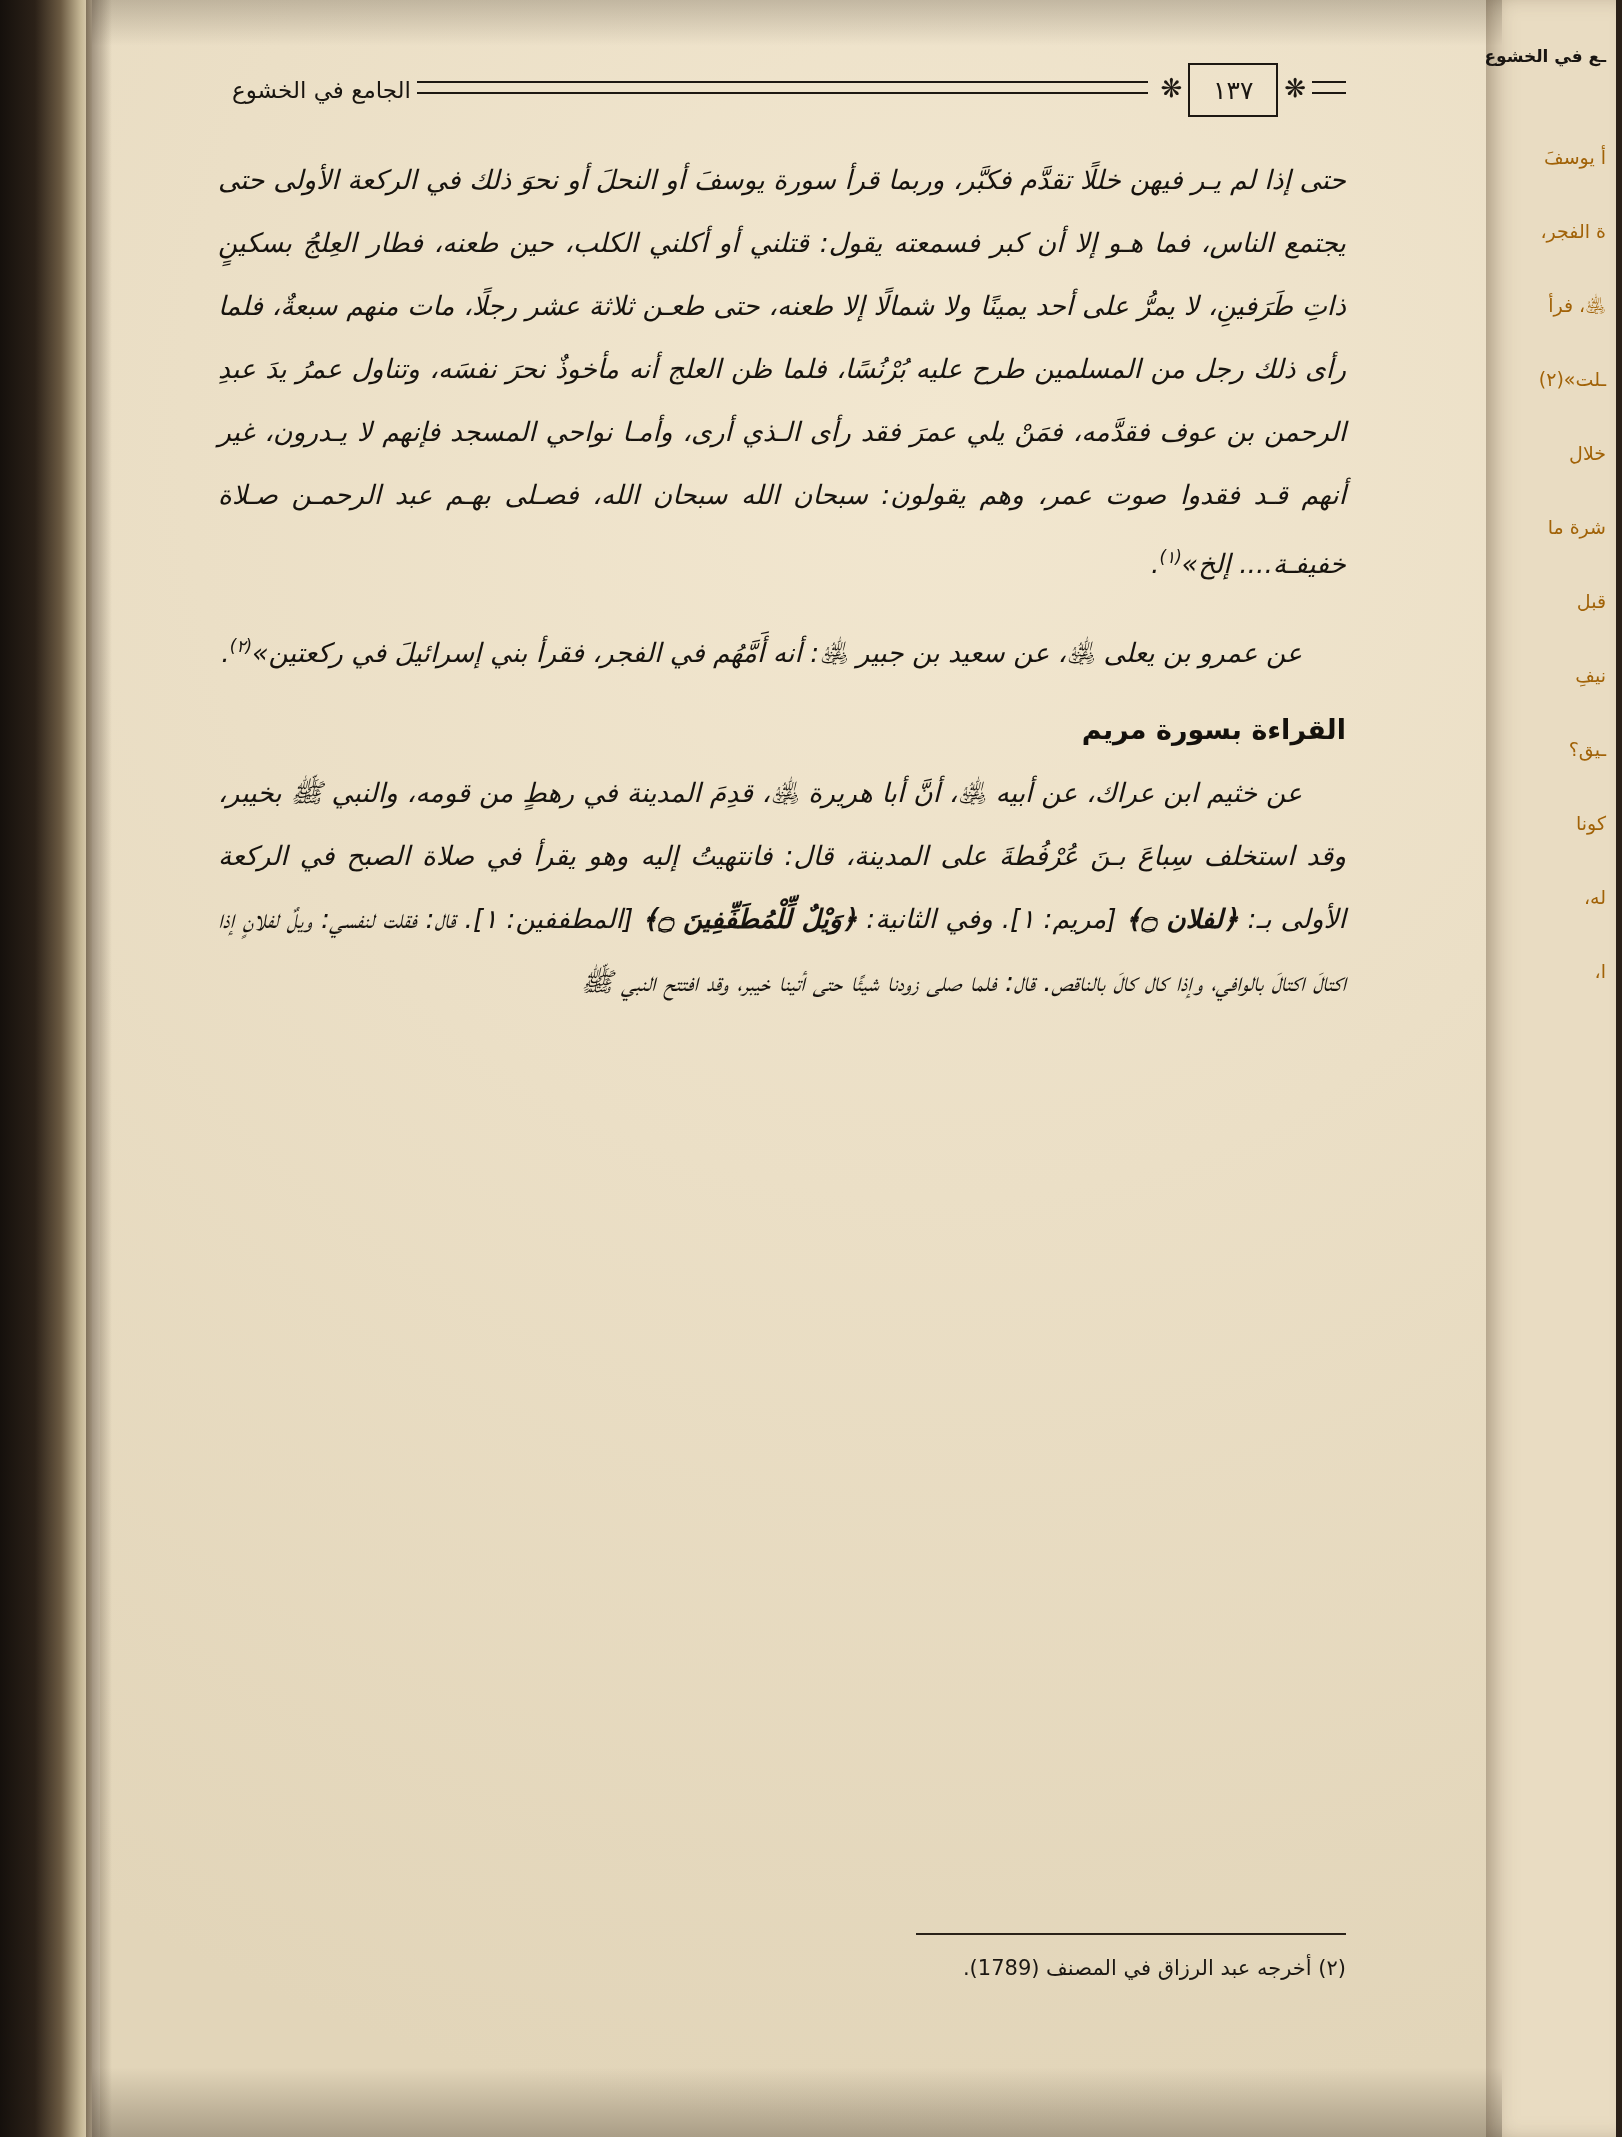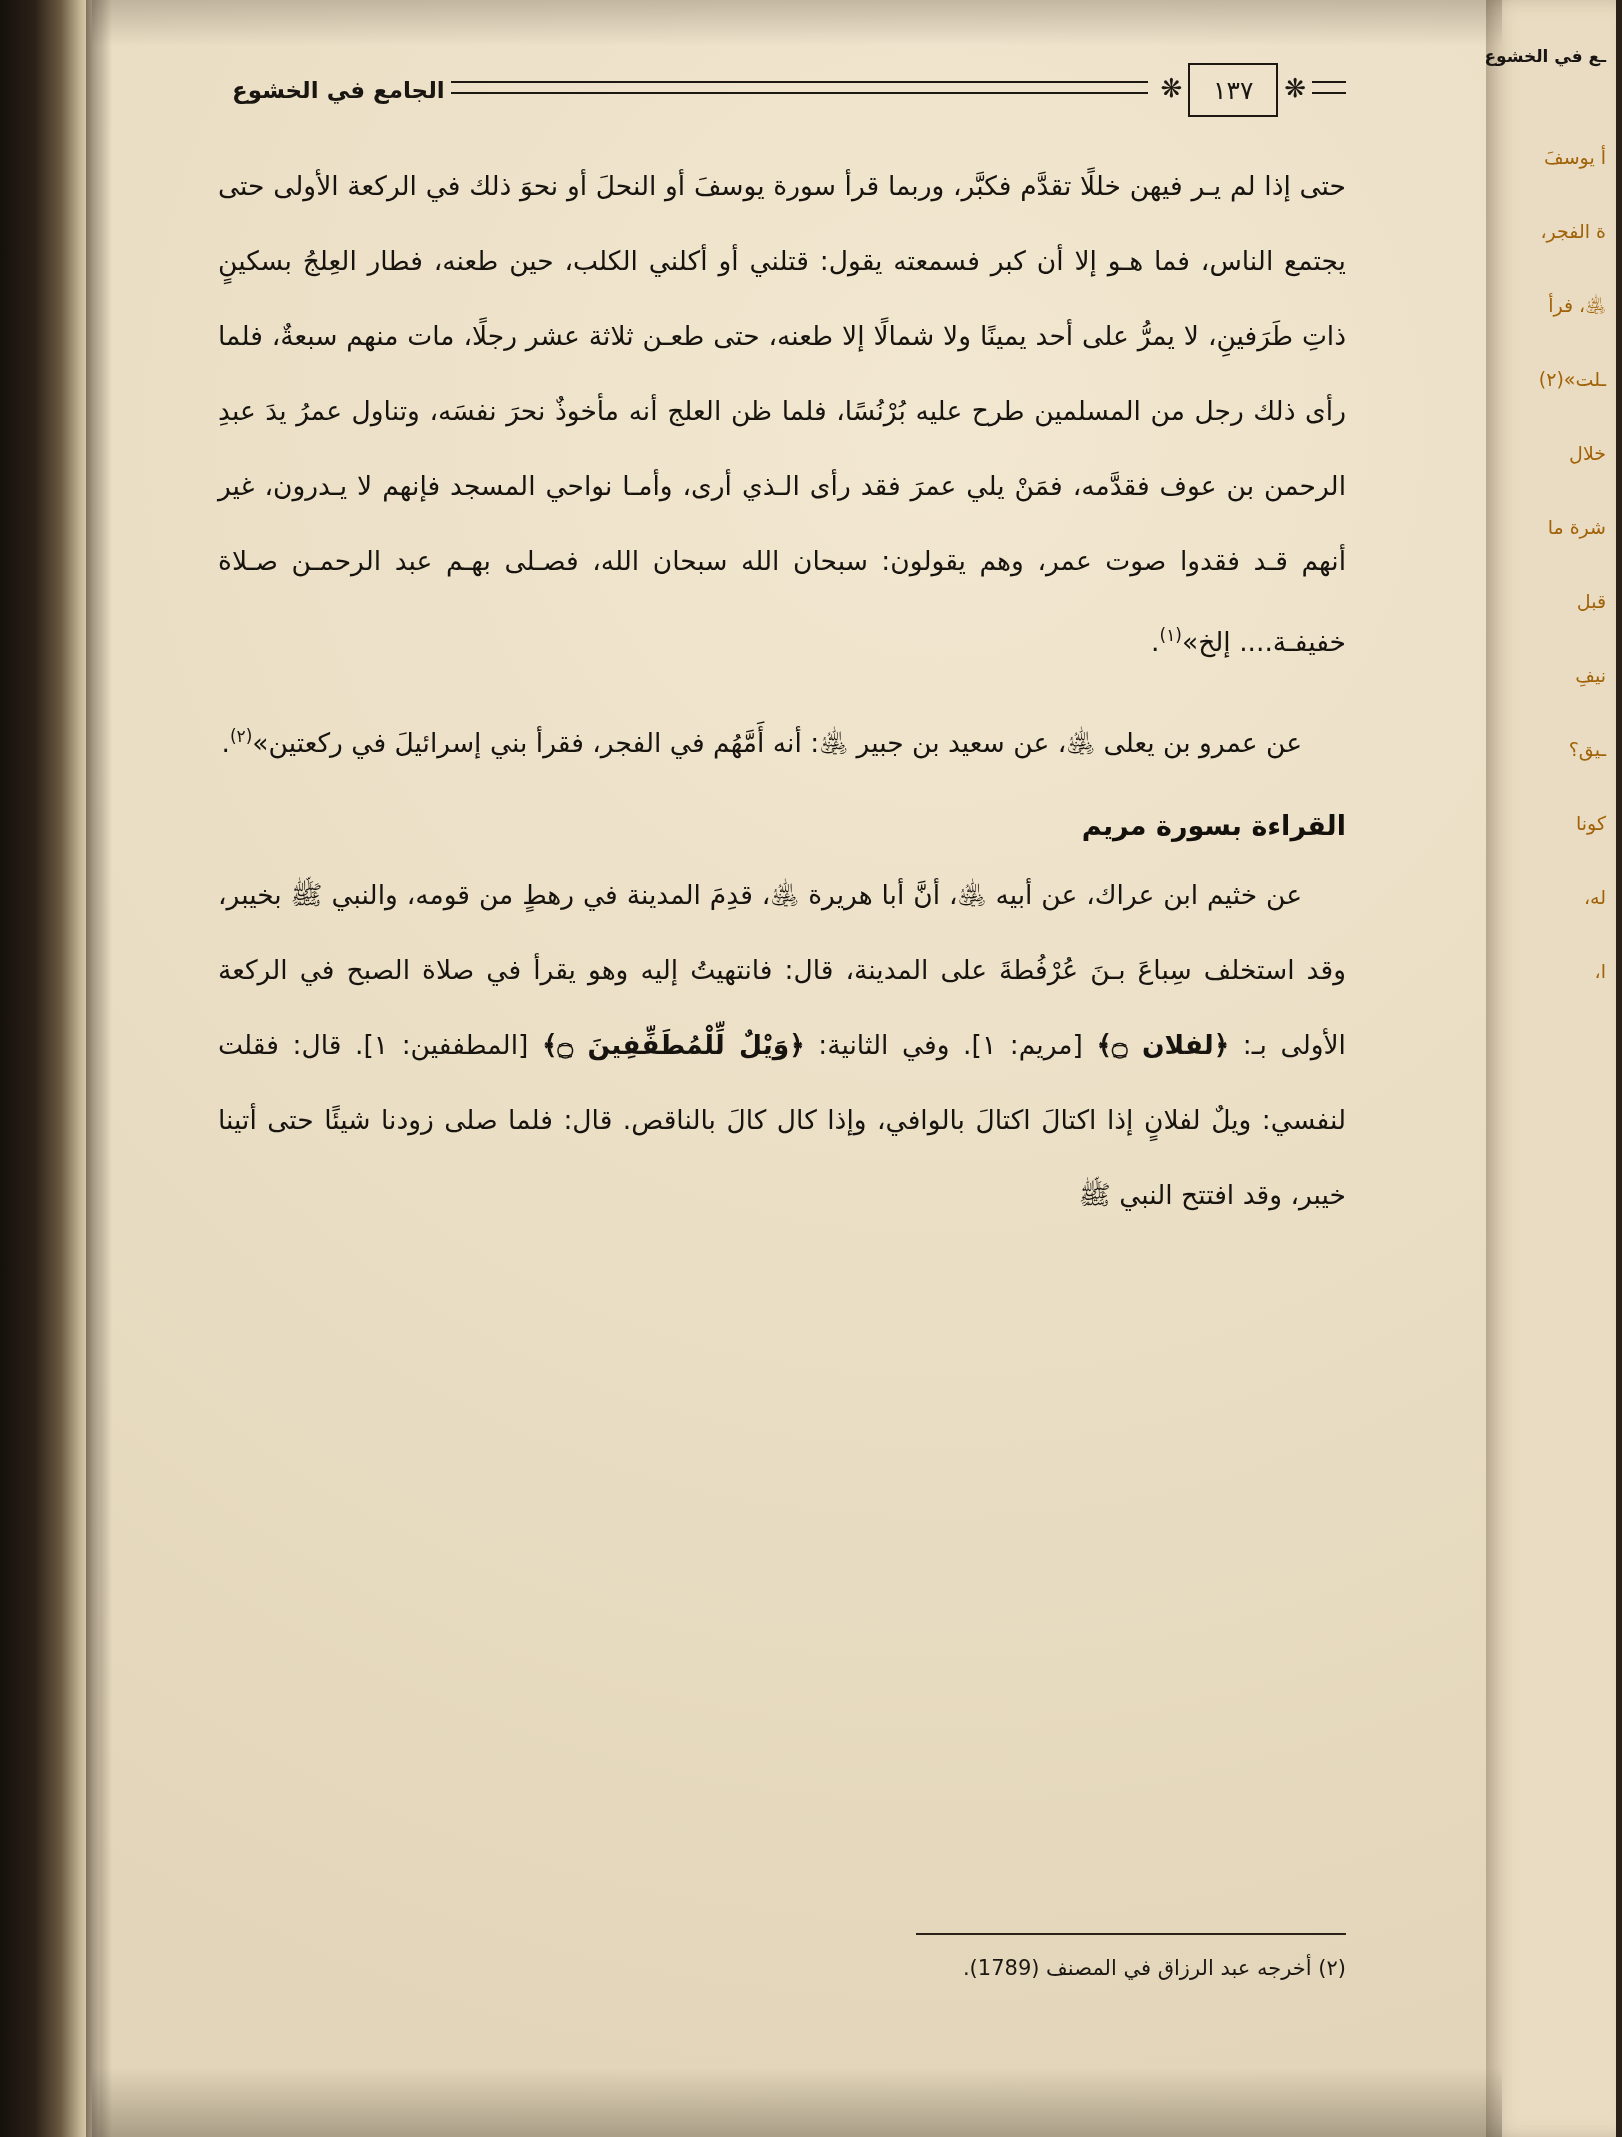--- a/index.html
+++ b/index.html
@@ -98,21 +98,21 @@
   .page-header {
     position: relative;
     height: 64px;
     display: flex;
     align-items: center;
     flex-direction: row-reverse;
     gap: 0;
   }
   .header-title {
     font-size: 23px;
-    font-weight: bold;
+    font-weight: normal;
     color: #191510;
     white-space: nowrap;
     margin-left: 14px;
     letter-spacing: -0.5px;
   }
   .header-rule {
     flex: 1;
     height: 9px;
     border-top: 2.5px solid #1d1812;
     border-bottom: 2.5px solid #1d1812;
@@ -147,25 +147,26 @@
     margin-bottom: 6px;
   }
 
   
   .body {
     margin-top: 26px;
   }
   p.para {
     margin: 0 0 20px 0;
     font-size: 26.5px;
-    line-height: 75px;
+    line-height: 63px;
     text-align: justify;
     text-justify: inter-word;
     color: #17130e;
     font-family: "DejaVu Sans", sans-serif;
+    font-style: italic;
   }
   p.indent { text-indent: 44px; }
 
   .section-title {
     margin: 30px 0 16px 0;
     font-size: 27px;
     font-weight: bold;
     color: #14110c;
     text-align: right;
   }

